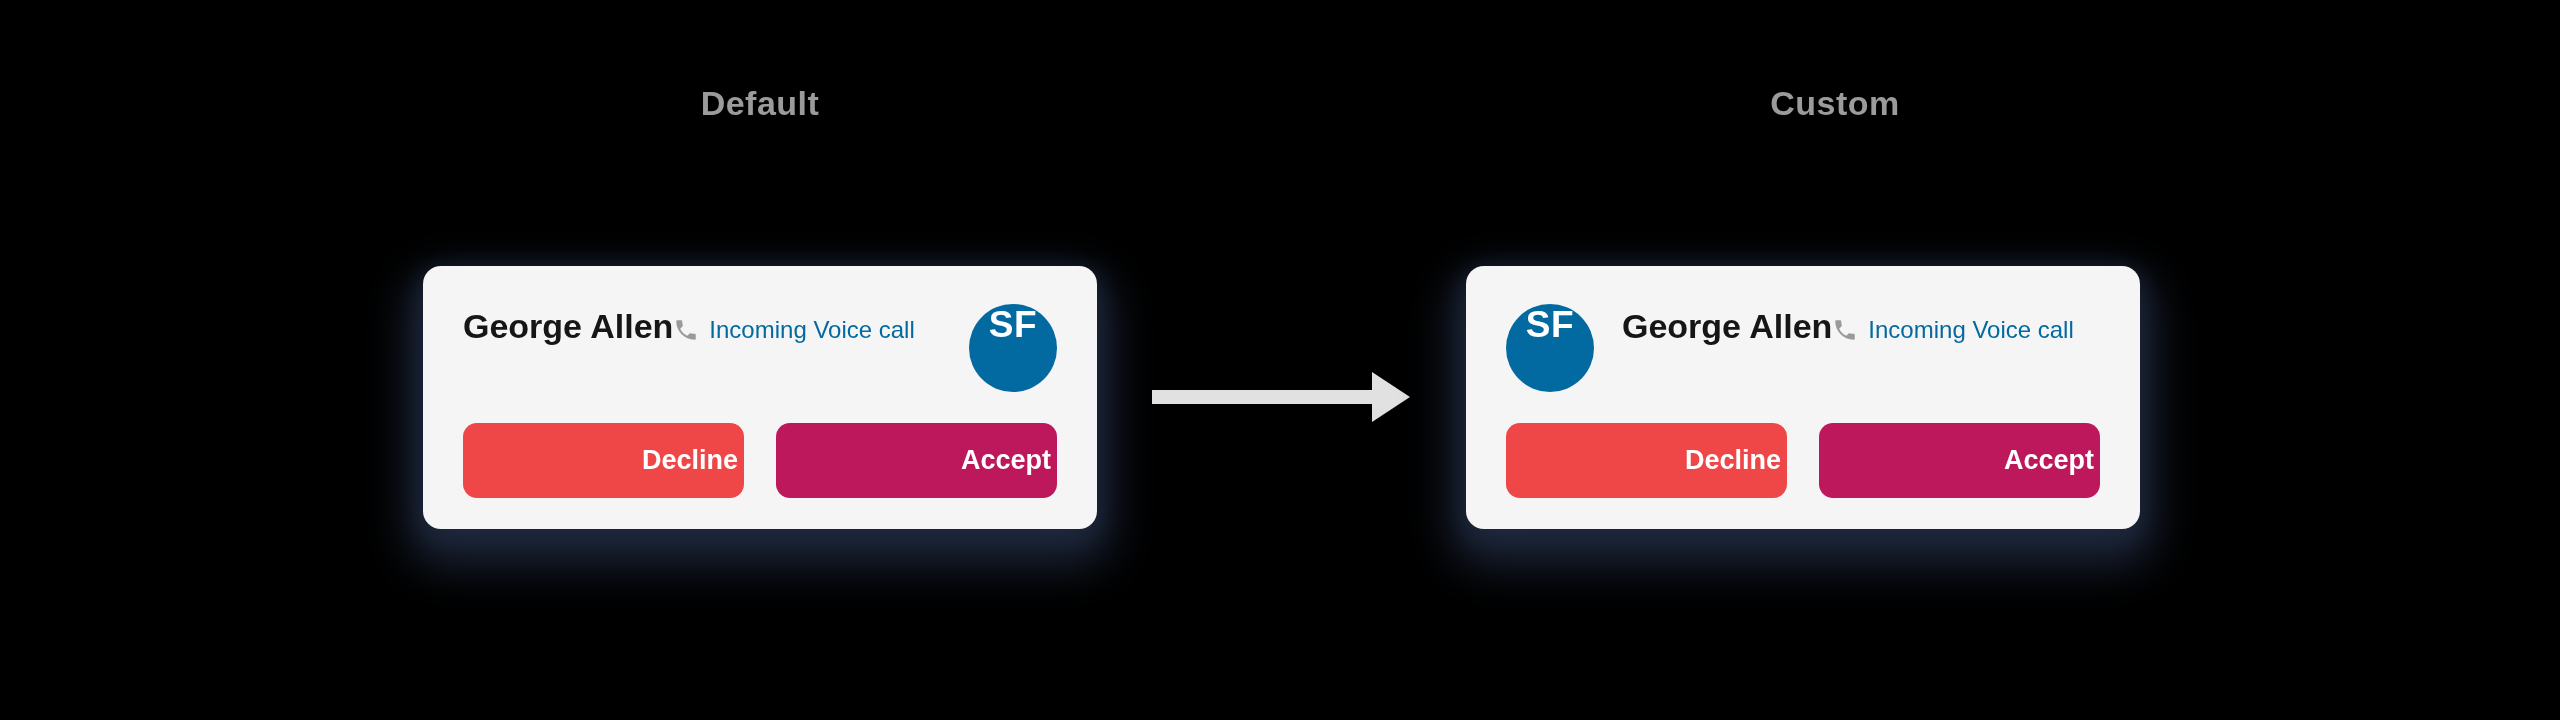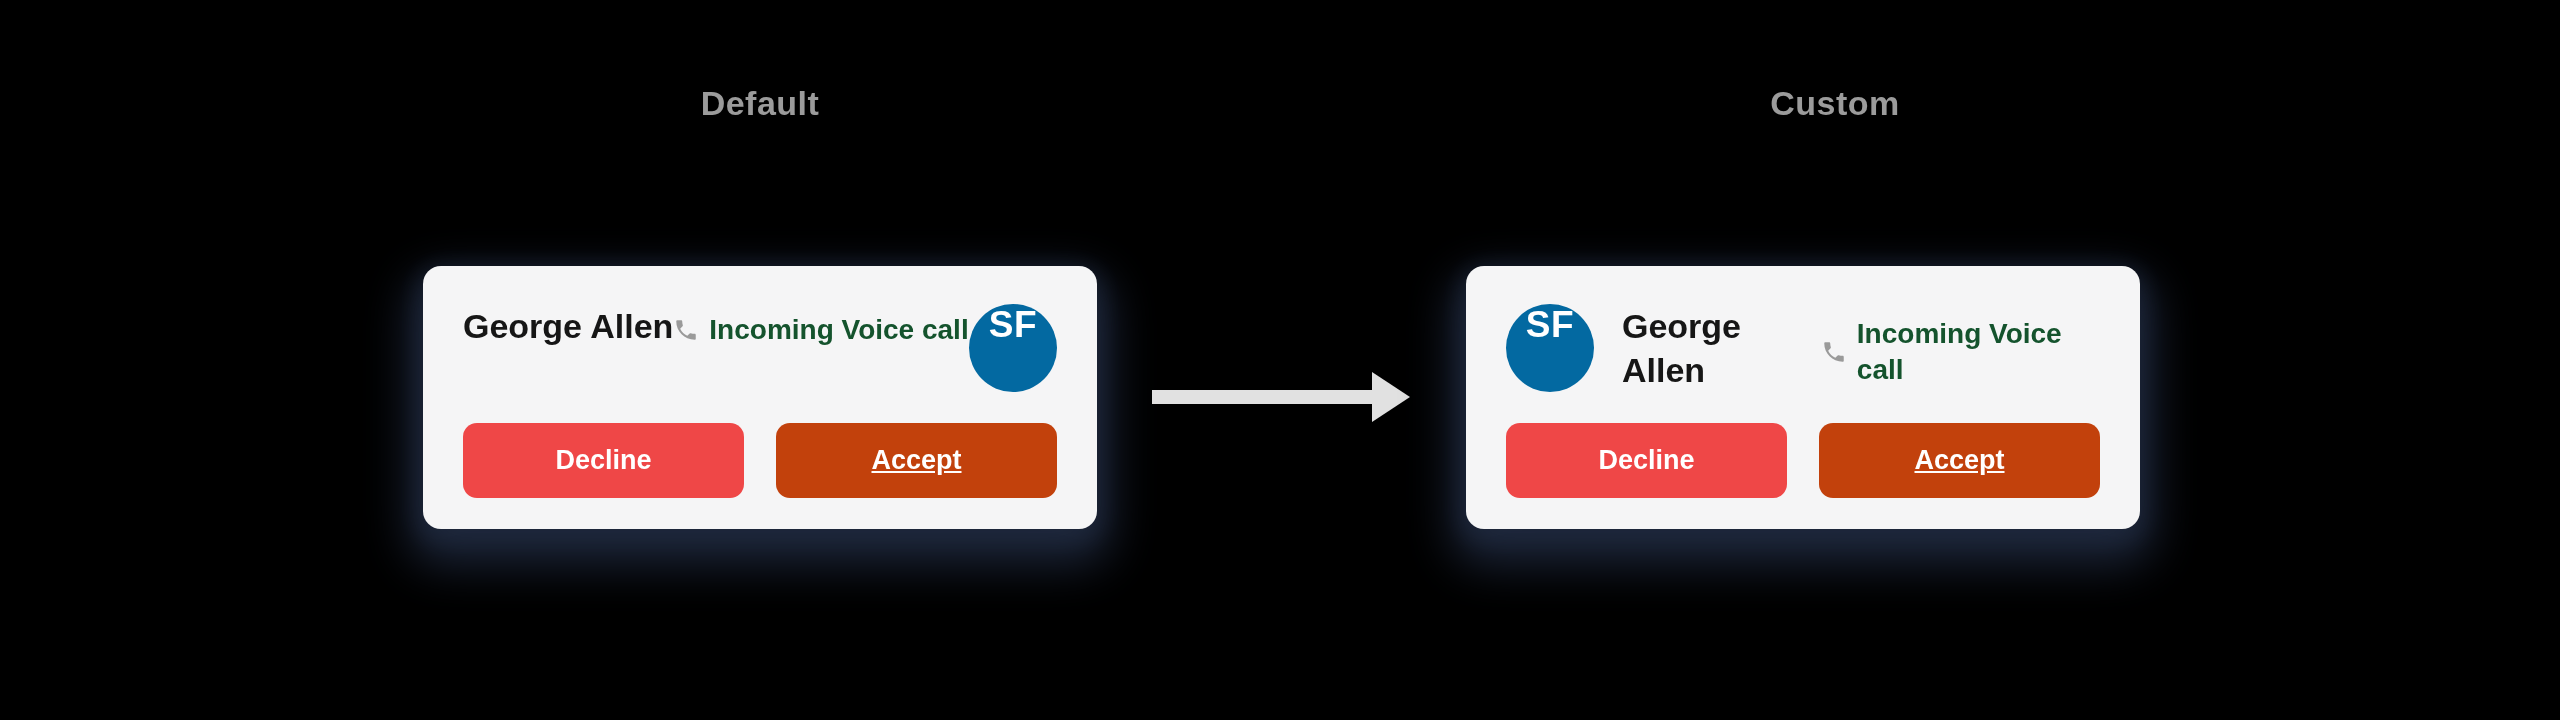--- a/index.html
+++ b/index.html
@@ -69,24 +69,24 @@
     display: flex;
     align-items: center;
     gap: 10px;
   }
   .phone-icon {
     width: 26px;
     height: 26px;
     flex: 0 0 auto;
   }
   .call-type-label {
-    font-size: 28px;
+    font-size: 24px;
     line-height: 36px;
-    font-weight: 700;
-    color: #14532d;
+    font-weight: 400;
+    color: #0369a1;
   }
 
   .avatar {
     width: 88px;
     height: 88px;
     border-radius: 50%;
     background: #0369a1;
     display: flex;
     align-items: flex-start;
     justify-content: center;
@@ -112,24 +112,24 @@
     height: 75px;
     border: none;
     border-radius: 14px;
     color: #ffffff;
     font-family: "Liberation Sans", sans-serif;
     font-size: 27px;
     font-weight: 700;
     cursor: pointer;
     display: flex;
     align-items: center;
-    justify-content: center;
+    justify-content: flex-end;
   }
   .call-btn.decline { background: #ef4747; }
-  .call-btn.accept  { background: #c2410c; text-decoration: underline; }
+  .call-btn.accept  { background: #be185d; }
 
   
   .arrow {
     position: absolute;
     left: 1152px;
     top: 372px;
     display: flex;
     align-items: center;
   }
   .arrow-bar {

